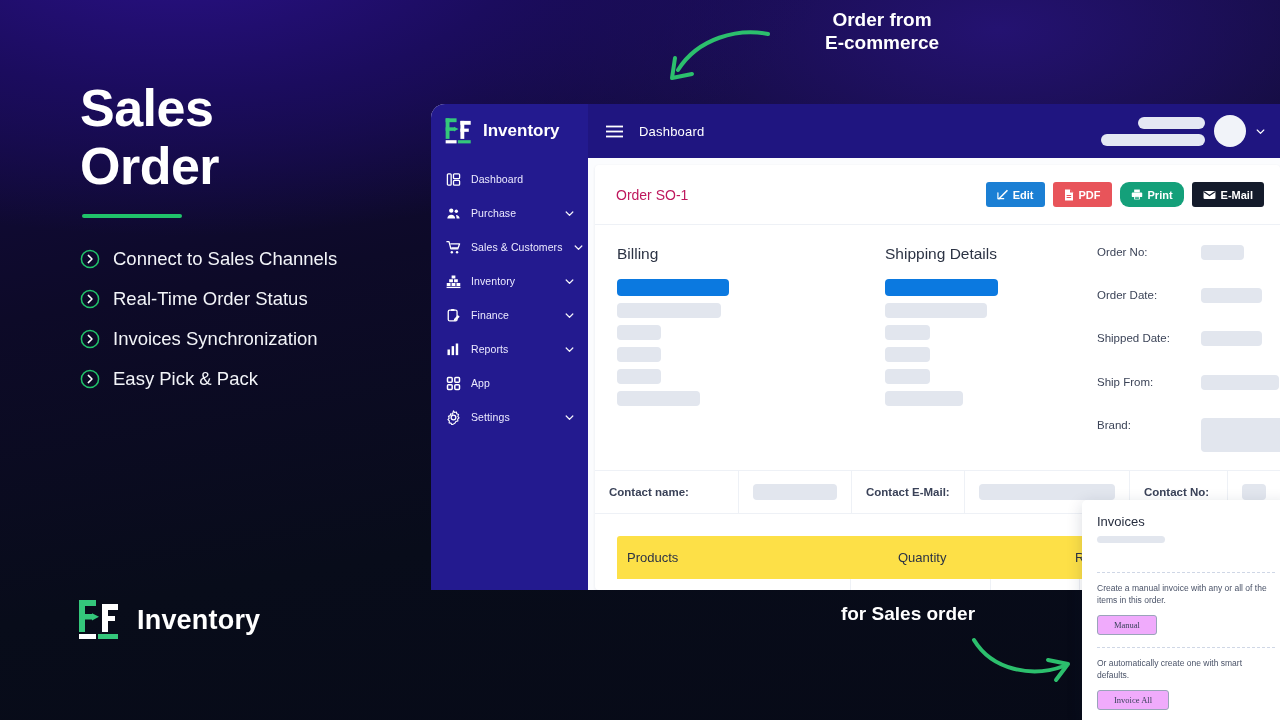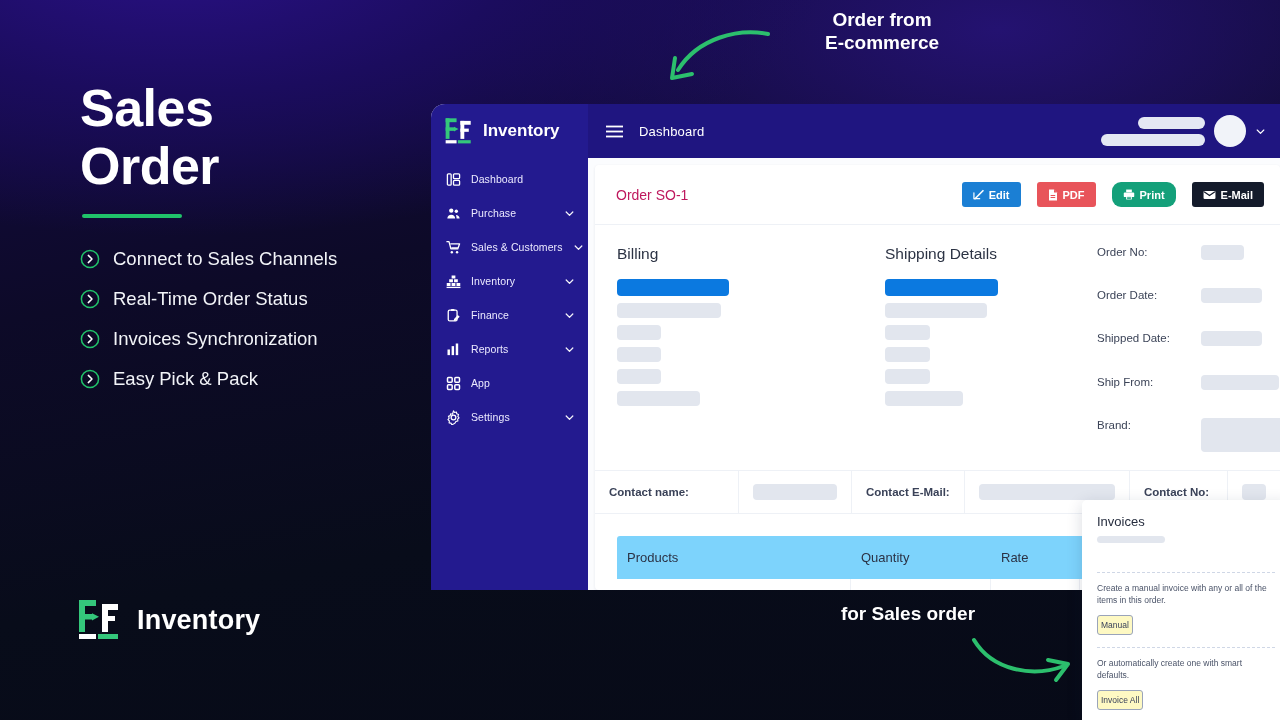--- a/index.html
+++ b/index.html
@@ -196,21 +196,21 @@
     height: 100%;
   }
 
   .order-head {
     display: flex;
     align-items: center;
     padding: 17px 16px 17px 21px;
     border-bottom: 1px solid #eef1f6;
   }
   .order-title { font-size: 14px; color: #be185d; }
-  .order-actions { margin-left: auto; display: flex; gap: 16px; }
+  .order-actions { margin-left: auto; display: flex; gap: 8px; }
   .btn {
     display: inline-flex;
     align-items: center;
     gap: 5px;
     height: 25px;
     padding: 0 11px;
     border: none;
     border-radius: 3px;
     font-size: 11px;
     font-weight: bold;
@@ -268,22 +268,23 @@
     border-right: 1px solid #eef1f6;
     min-width: 0;
   }
   .cc-lbl { font-size: 11.5px; font-weight: bold; color: #3a4258; white-space: nowrap; }
   .cc-val { background: #e2e6ee; border-radius: 4px; height: 16px; }
 
   
   .ptable { padding: 22px 0 0 22px; }
   .pt-head {
     display: flex;
-    background: #7dd3fc;
+    background: #fde047;
     border-radius: 3px 3px 0 0;
+    gap: 37px;
   }
   .pt-head .th {
     font-size: 13px;
     color: #2b3245;
     padding: 14px 10px;
   }
   .pt-body { display: flex; border-bottom: 1px solid #eef1f6; }
   .pt-body .td {
     padding: 16px 10px;
     border-right: 1px solid #eef1f6;
@@ -320,26 +321,26 @@
   .inv-sep.second { margin: 12px 0 9px 0; }
   .inv-text {
     font-size: 8.5px;
     color: #4a5368;
     line-height: 1.42;
     margin-bottom: 8px;
   }
   .inv-btn {
     display: inline-block;
     border: 1px solid #9aa4ba;
-    background: #fef9c3;
+    background: #f0abfc;
     border-radius: 3px;
     font-size: 8.5px;
     color: #39415a;
-    padding: 4px 3px;
-    font-family: Liberation Sans, sans-serif;
+    padding: 4px 16px;
+    font-family: Liberation Serif, serif;
     cursor: pointer;
   }
 </style>
 </head>
 <body>
 
 <div class="bg"></div>
 
 <div class="promo">
   <div class="promo-title">

